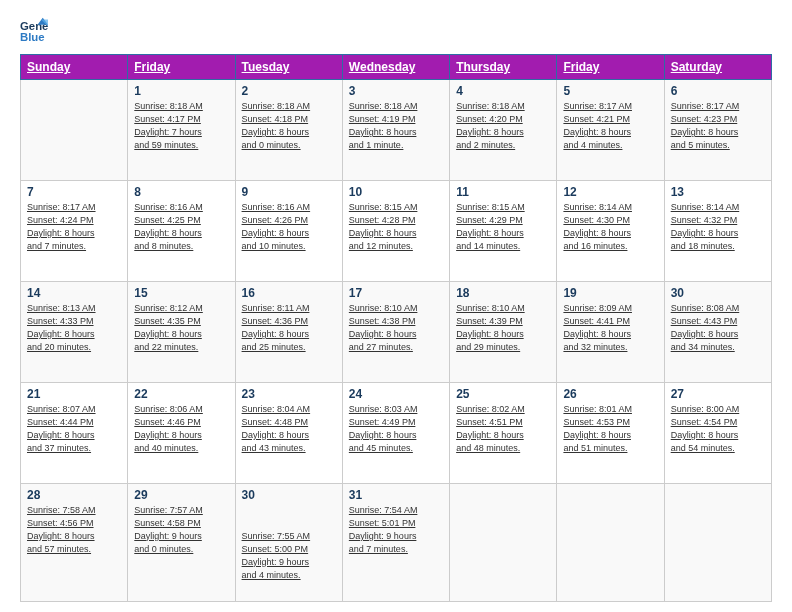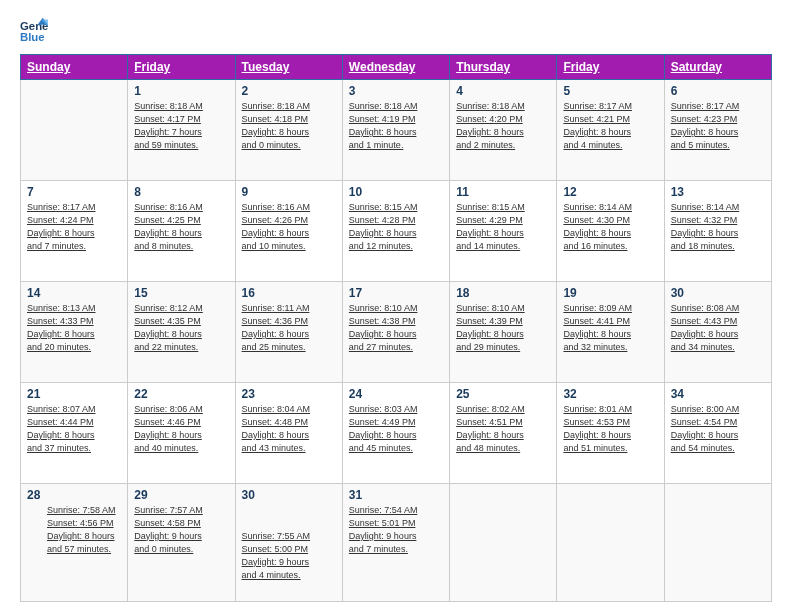--- a/index.html
+++ b/index.html
@@ -305,38 +305,38 @@
 and 45 minutes.</div>
           </td>
           <td>
             <div class="day-number">25</div>
             <div class="day-info" style="white-space: pre-line;">Sunrise: 8:02 AM
 Sunset: 4:51 PM
 Daylight: 8 hours
 and 48 minutes.</div>
           </td>
           <td>
-            <div class="day-number">32</div>
+            <div class="day-number">26</div>
             <div class="day-info" style="white-space: pre-line;">Sunrise: 8:01 AM
 Sunset: 4:53 PM
 Daylight: 8 hours
 and 51 minutes.</div>
           </td>
           <td>
-            <div class="day-number">34</div>
+            <div class="day-number">27</div>
             <div class="day-info" style="white-space: pre-line;">Sunrise: 8:00 AM
 Sunset: 4:54 PM
 Daylight: 8 hours
 and 54 minutes.</div>
           </td>
         </tr>
         <tr>
           <td>
             <div class="day-number">28</div>
-            <div class="day-info" style="white-space: pre-line; margin-left: 20px;">Sunrise: 7:58 AM
+            <div class="day-info" style="white-space: pre-line;">Sunrise: 7:58 AM
 Sunset: 4:56 PM
 Daylight: 8 hours
 and 57 minutes.</div>
           </td>
           <td>
             <div class="day-number">29</div>
             <div class="day-info" style="white-space: pre-line;">Sunrise: 7:57 AM
 Sunset: 4:58 PM
 Daylight: 9 hours
 and 0 minutes.</div>

